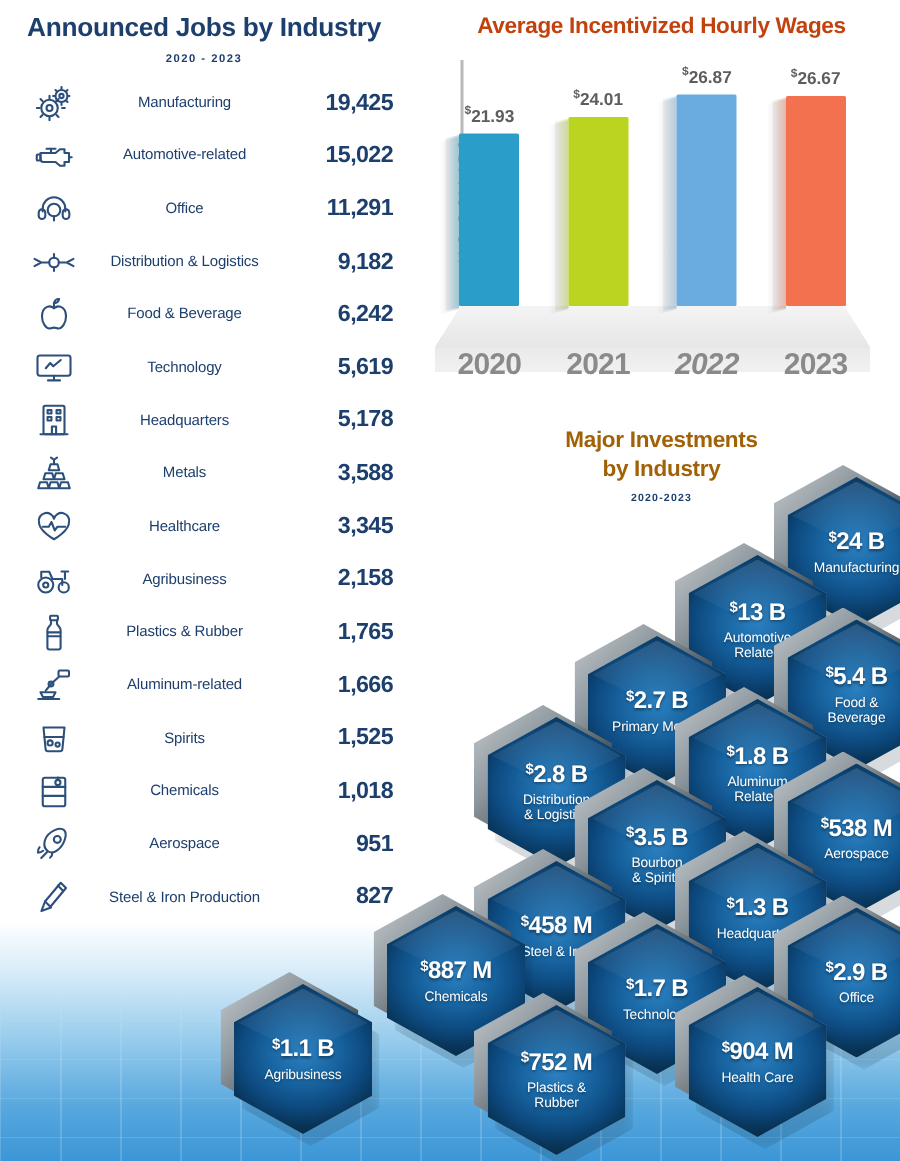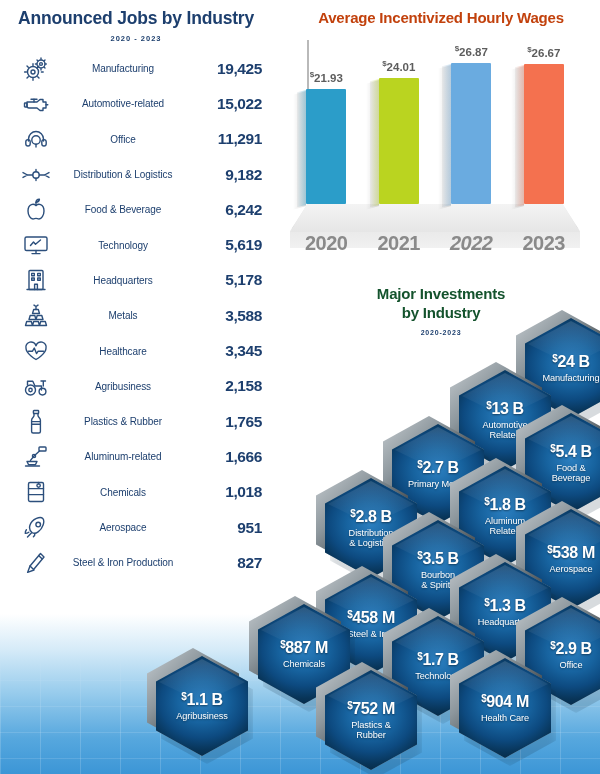--- a/index.html
+++ b/index.html
@@ -98,21 +98,21 @@
   .bar .lbl .cur{font-size:8px;vertical-align:5px;}
   .yearrow{position:absolute;left:8px;top:196px;width:290px;height:26px;}
   .year{
     position:absolute;top:0;font-size:20px;font-weight:bold;color:#8a8a8a;
     text-align:center;letter-spacing:-.5px;
   }
 
   
   .inv{position:absolute;left:282px;top:285px;width:318px;z-index:6;}
   .inv-title{
-    font-size:15px;font-weight:bold;color:#14532d;text-align:center;line-height:1.25;
+    font-size:15px;font-weight:bold;color:#a16207;text-align:center;line-height:1.25;
     letter-spacing:-.2px;
   }
   .inv-sub{font-size:7px;font-weight:bold;color:#1d3f6e;text-align:center;letter-spacing:.8px;margin-top:6px;}
 
   .hexfield{position:absolute;left:0;top:0;width:600px;height:774px;z-index:7;pointer-events:none;margin-left:36px;}
   .hex{position:absolute;width:92px;height:100px;pointer-events:auto;}
   .hex .body{
     position:absolute;left:0;top:0;width:92px;height:100px;
     clip-path:polygon(50% 0%, 100% 25.5%, 100% 74.5%, 50% 100%, 0% 74.5%, 0% 25.5%);
     background:
@@ -326,20 +326,34 @@
                 <rect x="16" y="2" width="7" height="4" rx=".8"></rect>
                 <path d="M16.5 6 11 11M11 11l-3.5 4.4"></path>
                 <circle cx="11" cy="11" r="1.6"></circle>
                 <path d="M4 16.5h10l-1.6 3.2H5.6z"></path>
                 <path d="M2.5 21h14"></path>
               </g>
             </svg>
           </div>
           <div class="job-name">Aluminum-related</div>
           <div class="job-val">1,666</div>
+        </div>
+        <div class="job-row">
+          <div class="job-ico">
+            <svg width="22" height="22" viewBox="0 0 22 22">
+              <g stroke="#2c4f7c" stroke-width="1.4" fill="none" stroke-linecap="round" stroke-linejoin="round">
+                <path d="M4 4h14l-1.4 14.4a1.6 1.6 0 0 1-1.6 1.4H7a1.6 1.6 0 0 1-1.6-1.4z"></path>
+                <path d="M4.6 10.3h12.8"></path>
+                <circle cx="8.4" cy="14.3" r="1.7"></circle>
+                <circle cx="13.4" cy="15.4" r="1.4"></circle>
+              </g>
+            </svg>
+          </div>
+          <div class="job-name">Spirits</div>
+          <div class="job-val">1,525</div>
         </div>
         <div class="job-row">
           <div class="job-ico">
             <svg width="22" height="24" viewBox="0 0 22 24">
               <g stroke="#2c4f7c" stroke-width="1.4" fill="none" stroke-linecap="round" stroke-linejoin="round">
                 <rect x="3.5" y="2.5" width="15" height="19" rx="1.4"></rect>
                 <path d="M3.5 8.6h15M3.5 14.6h15"></path>
                 <circle cx="13.6" cy="5.6" r="1.7"></circle>
                 <path d="M13.6 3.9V2.4"></path>
               </g>

